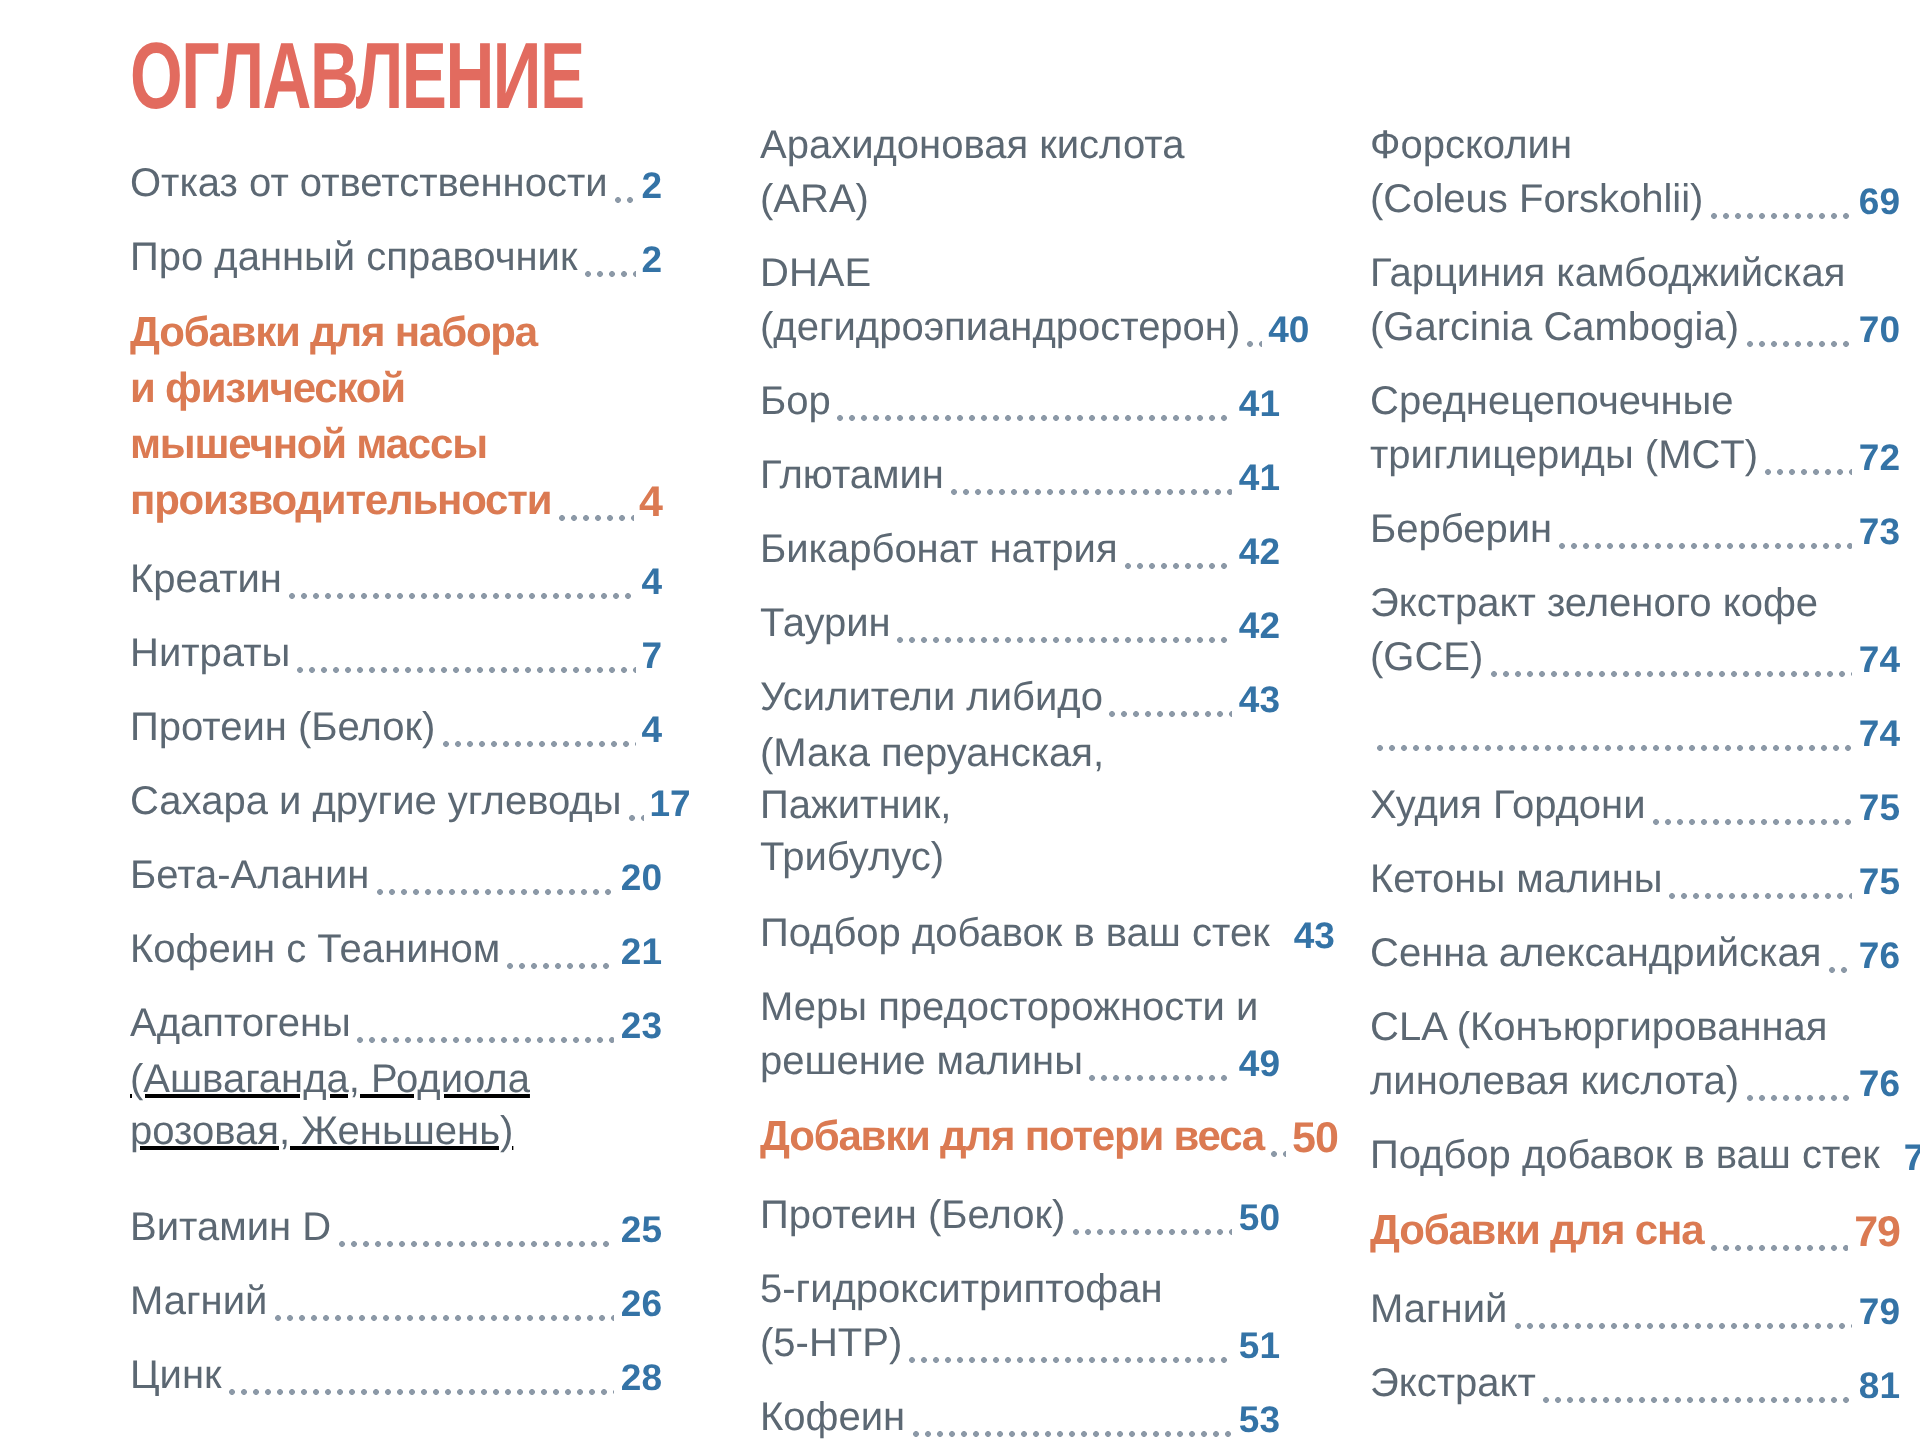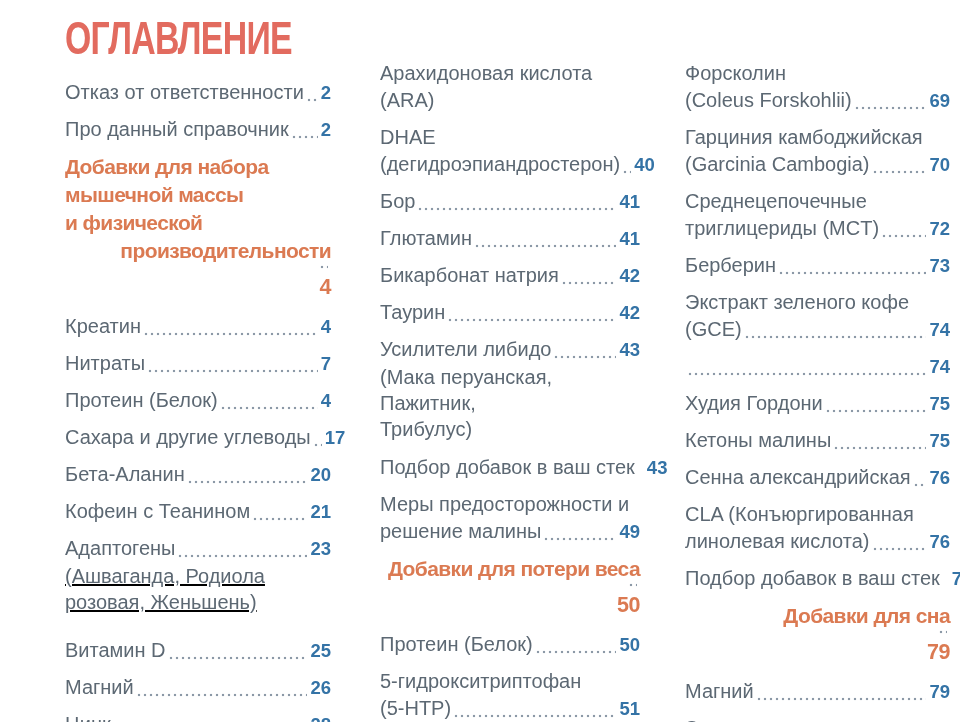--- a/index.html
+++ b/index.html
@@ -40,21 +40,21 @@
   }
   .item{margin-bottom:10px;}
   .line,.t{
     font-size:20px;
     color:var(--c-text);
     line-height:27px;
   }
   .t{white-space:nowrap;}
   .leader-row{
     display:flex;
-    align-items:flex-end;
+    align-items:flex-start;
     line-height:27px;
   }
   .dots{
     flex:1 1 auto;
     min-width:8px;
     height:4px;
     margin:0 3px;
     align-self:flex-end;
     margin-bottom:4px;
     background-image:radial-gradient(circle at 2px 2px, var(--c-dots) 1.3px, transparent 1.6px);
@@ -71,21 +71,21 @@
   }
   .section{margin-top:8px;margin-bottom:12px;}
   .section .line,.section .t{
     color:var(--c-section);
     font-weight:bold;
     font-size:21px;
     line-height:28px;
     letter-spacing:-0.6px;
     font-stretch:condensed;
   }
-  .section .leader-row{line-height:28px;flex-direction:column;}
+  .section .leader-row{line-height:28px;}
   .section .pg{
     color:var(--c-section);
     font-size:21.5px;
     letter-spacing:-0.5px;
   }
   .note{margin-top:-9px;margin-bottom:12px;}
   .note .line{line-height:26px;}
   .extra-gap{margin-bottom:22px;text-decoration:underline;}
 </style>
 </head>
@@ -104,22 +104,22 @@
         </div>
         <div class="item entry">
           <div class="leader-row">
             <span class="t">Про данный справочник</span>
             <span class="dots"></span>
             <span class="pg">2</span>
           </div>
         </div>
         <div class="item section">
           <div class="line">Добавки для набора</div>
+          <div class="line">и физической</div>
           <div class="line">мышечной массы</div>
-          <div class="line">и физической</div>
           <div class="leader-row">
             <span class="t">производительности</span>
             <span class="dots"></span>
             <span class="pg">4</span>
           </div>
         </div>
         <div class="item entry">
           <div class="leader-row">
             <span class="t">Креатин</span>
             <span class="dots"></span>

